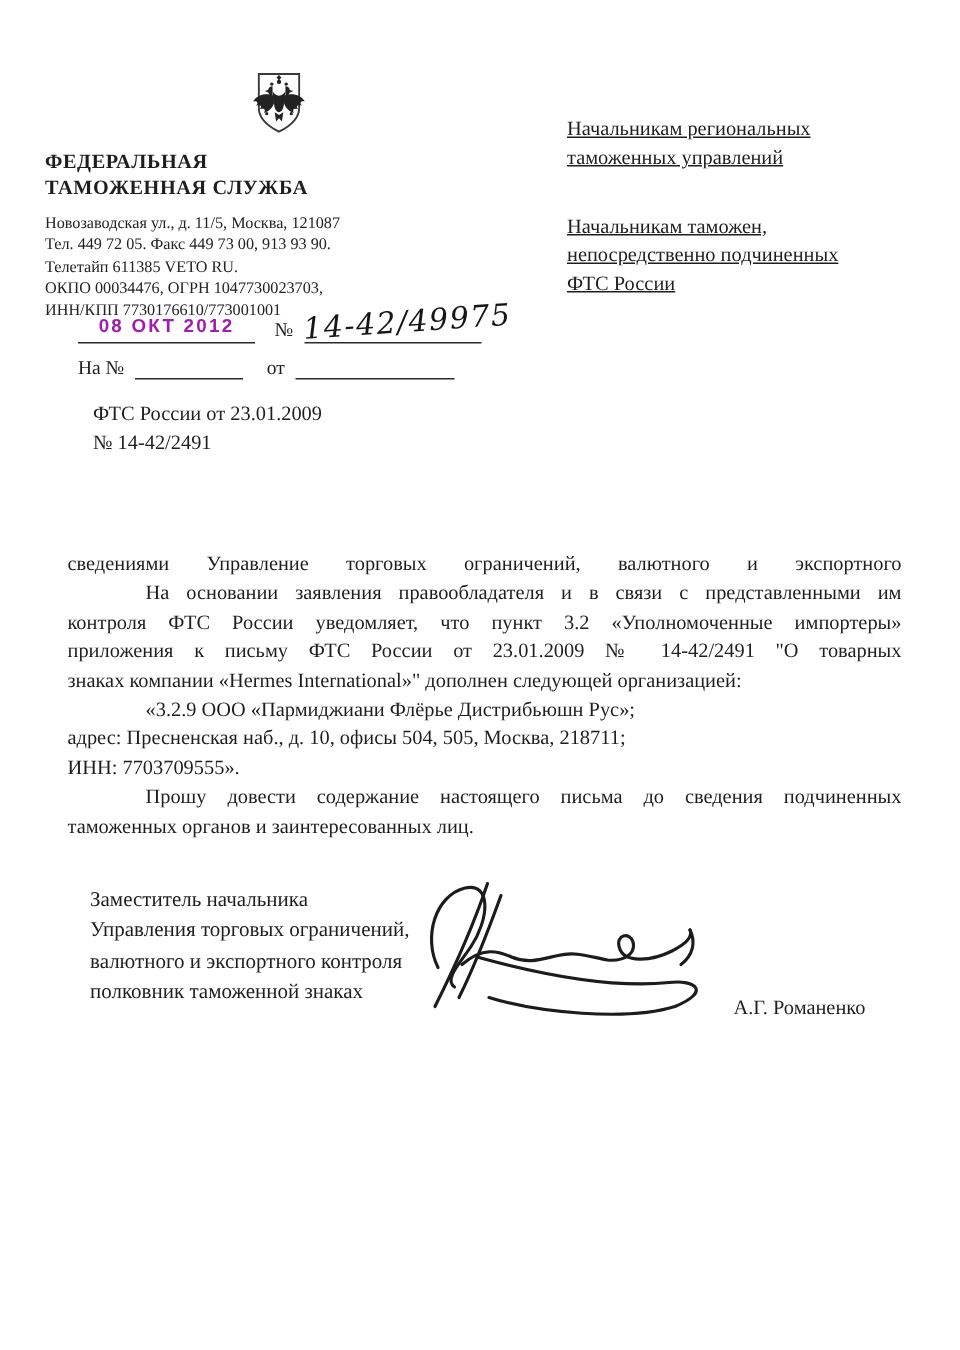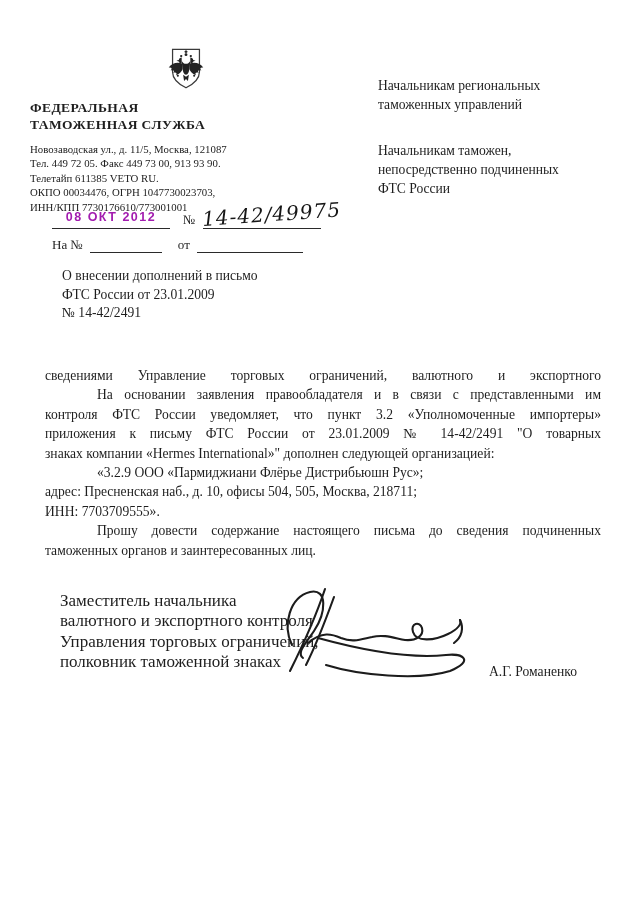--- a/index.html
+++ b/index.html
@@ -9,21 +9,21 @@
     font-family:"Liberation Serif", serif;
     overflow:hidden;
   }
   
   .letterhead { position:absolute; left:30px; top:46px; width:312px; text-align:left; }
   .emblem { display:block; margin:0 auto; }
   .org-name { font-weight:700; font-size:13.5px; line-height:16.5px; letter-spacing:0.4px; }
   .org-name-first { margin-top:6px; }
   .addr { margin-top:9px; font-size:10.8px; line-height:14.4px; color:#222; }
   
-  .addressees { position:absolute; left:378px; top:76px; width:230px; font-size:13.6px; line-height:19px; }
+  .addressees { position:absolute; left:378px; top:76px; width:230px; font-size:13.6px; line-height:19px;text-decoration:underline; }
   .addressee-block2 { margin-top:27px; }
   
   .ref { position:absolute; left:52px; top:206px; width:272px; font-size:13px; }
   .ref-row1 { display:flex; align-items:flex-end; }
   .stamp-cell { width:118px; border-bottom:1.4px solid #2a2a2a; text-align:center; padding-bottom:3px; }
   .stamp-text { font-family:"Liberation Sans", sans-serif; font-weight:700; font-size:12.5px; letter-spacing:1.5px; color:#a21caf; }
   .num-label { margin:0 8px 1px 13px; }
   .num-cell { position:relative; width:118px; height:22px; border-bottom:1.4px solid #2a2a2a; }
   .hand {
     position:absolute; left:0px; bottom:-3px; white-space:nowrap;
@@ -36,21 +36,21 @@
   .ot-label { margin:0 7px 0 16px; }
   .from-cell { width:106px; height:15px; border-bottom:1.4px solid #2a2a2a; }
   
   .subject { position:absolute; left:62px; top:267px; font-size:13.6px; line-height:18.6px; }
   
   .letter-body { position:absolute; left:45px; top:366px; width:556px; font-size:13.6px; line-height:19.4px; }
   .bline { overflow:hidden; white-space:nowrap; }
   .just { text-align:justify; text-align-last:justify; white-space:normal; }
   .ind { text-indent:52px; }
   
-  .sig-pos { position:absolute; left:60px; top:591px; font-size:17px; line-height:20.4px; }
+  .sig-pos { position:absolute; left:60px; top:591px; font-size:14px; line-height:20.4px; }
   .sig-svg { position:absolute; left:278px; top:583px; }
   .sig-name { position:absolute; left:489px; top:644px; font-size:13.6px;margin-top:20px; }
 </style>
 </head>
 <body>
 
 <div class="page">
 
   <div class="letterhead">
     <svg class="emblem" width="48" height="48" viewBox="0 0 100 100" aria-hidden="true">
@@ -106,42 +106,41 @@
     </div>
     <div class="ref-row2">
       <span>На №</span>
       <div class="reply-cell"></div>
       <span class="ot-label">от</span>
       <div class="from-cell"></div>
     </div>
   </div>
 
   <div class="subject">
-    <div>О внесении дополнений в письмо</div>
     <div>ФТС России от 23.01.2009</div>
     <div>№ 14-42/2491</div>
   </div>
 
   <div class="letter-body">
     <div class="bline just">сведениями Управление торговых ограничений, валютного и экспортного</div>
     <div class="bline just ind">На основании заявления правообладателя и в связи с представленными им</div>
     <div class="bline just">контроля ФТС России уведомляет, что пункт 3.2 «Уполномоченные импортеры»</div>
     <div class="bline just">приложения к письму ФТС России от 23.01.2009 № 14-42/2491 "О товарных</div>
     <div class="bline">знаках компании «Hermes International»" дополнен следующей организацией:</div>
     <div class="bline ind">«3.2.9 ООО «Пармиджиани Флёрье Дистрибьюшн Рус»;</div>
     <div class="bline">адрес: Пресненская наб., д. 10, офисы 504, 505, Москва, 218711;</div>
     <div class="bline">ИНН: 7703709555».</div>
     <div class="bline just ind">Прошу довести содержание настоящего письма до сведения подчиненных</div>
     <div class="bline">таможенных органов и заинтересованных лиц.</div>
   </div>
 
   <div class="sig-pos">
     <div>Заместитель начальника</div>
+    <div>Управления торговых ограничений,</div>
     <div>валютного и экспортного контроля</div>
-    <div>Управления торговых ограничений,</div>
     <div>полковник таможенной знаках</div>
   </div>
 
   <svg class="sig-svg" width="205" height="100" viewBox="0 0 205 100" aria-hidden="true">
     <g fill="none" stroke="#1c1c1c" stroke-width="2.1" stroke-linecap="round">
       <path d="M14,62 C4,42 12,14 32,9 C50,5 48,30 36,48 C28,60 18,70 25,75"></path>
       <path d="M47,6 C39,30 27,58 12,88"></path>
       <path d="M56,14 C48,36 38,62 28,82"></path>
       <path d="M30,60 C44,48 54,51 63,55 C75,60 84,56 94,54 C106,51 116,55 127,57 C138,58 146,53 144,45 C142,38 132,40 135,49 C138,59 156,58 170,51 C178,47 184,42 182,37"></path>
       <path d="M182,37 C186,45 184,54 176,60"></path>

